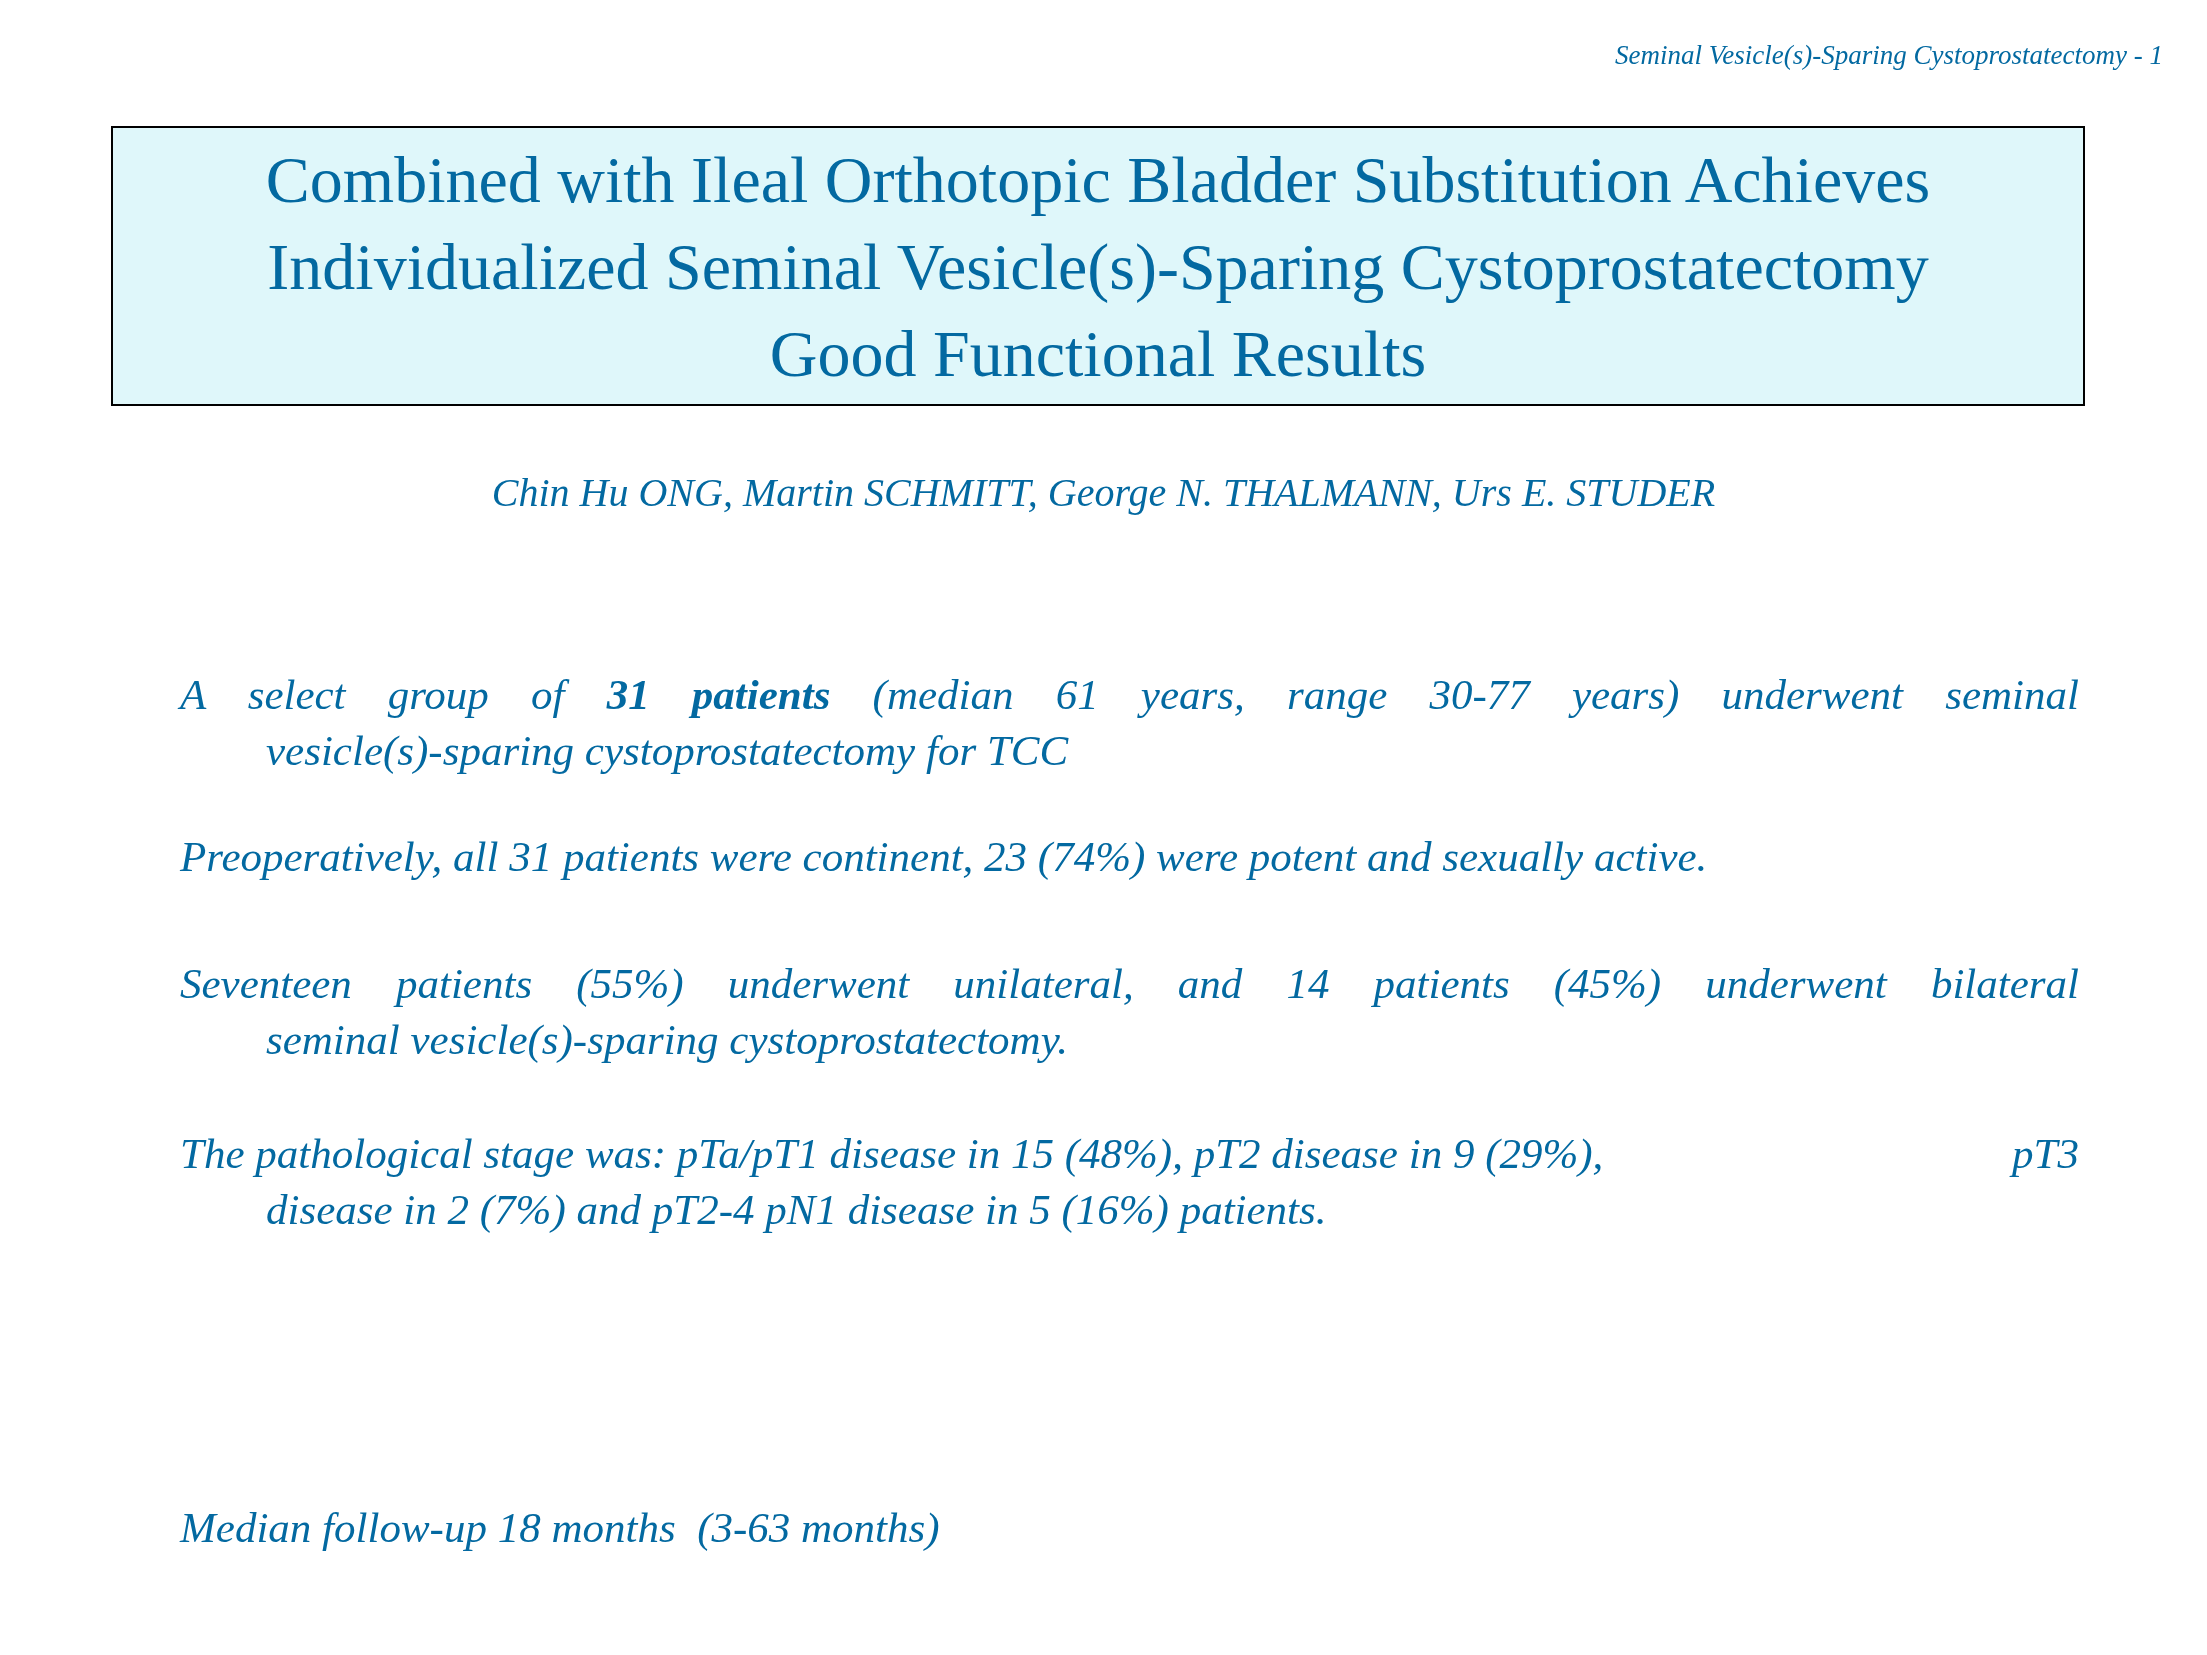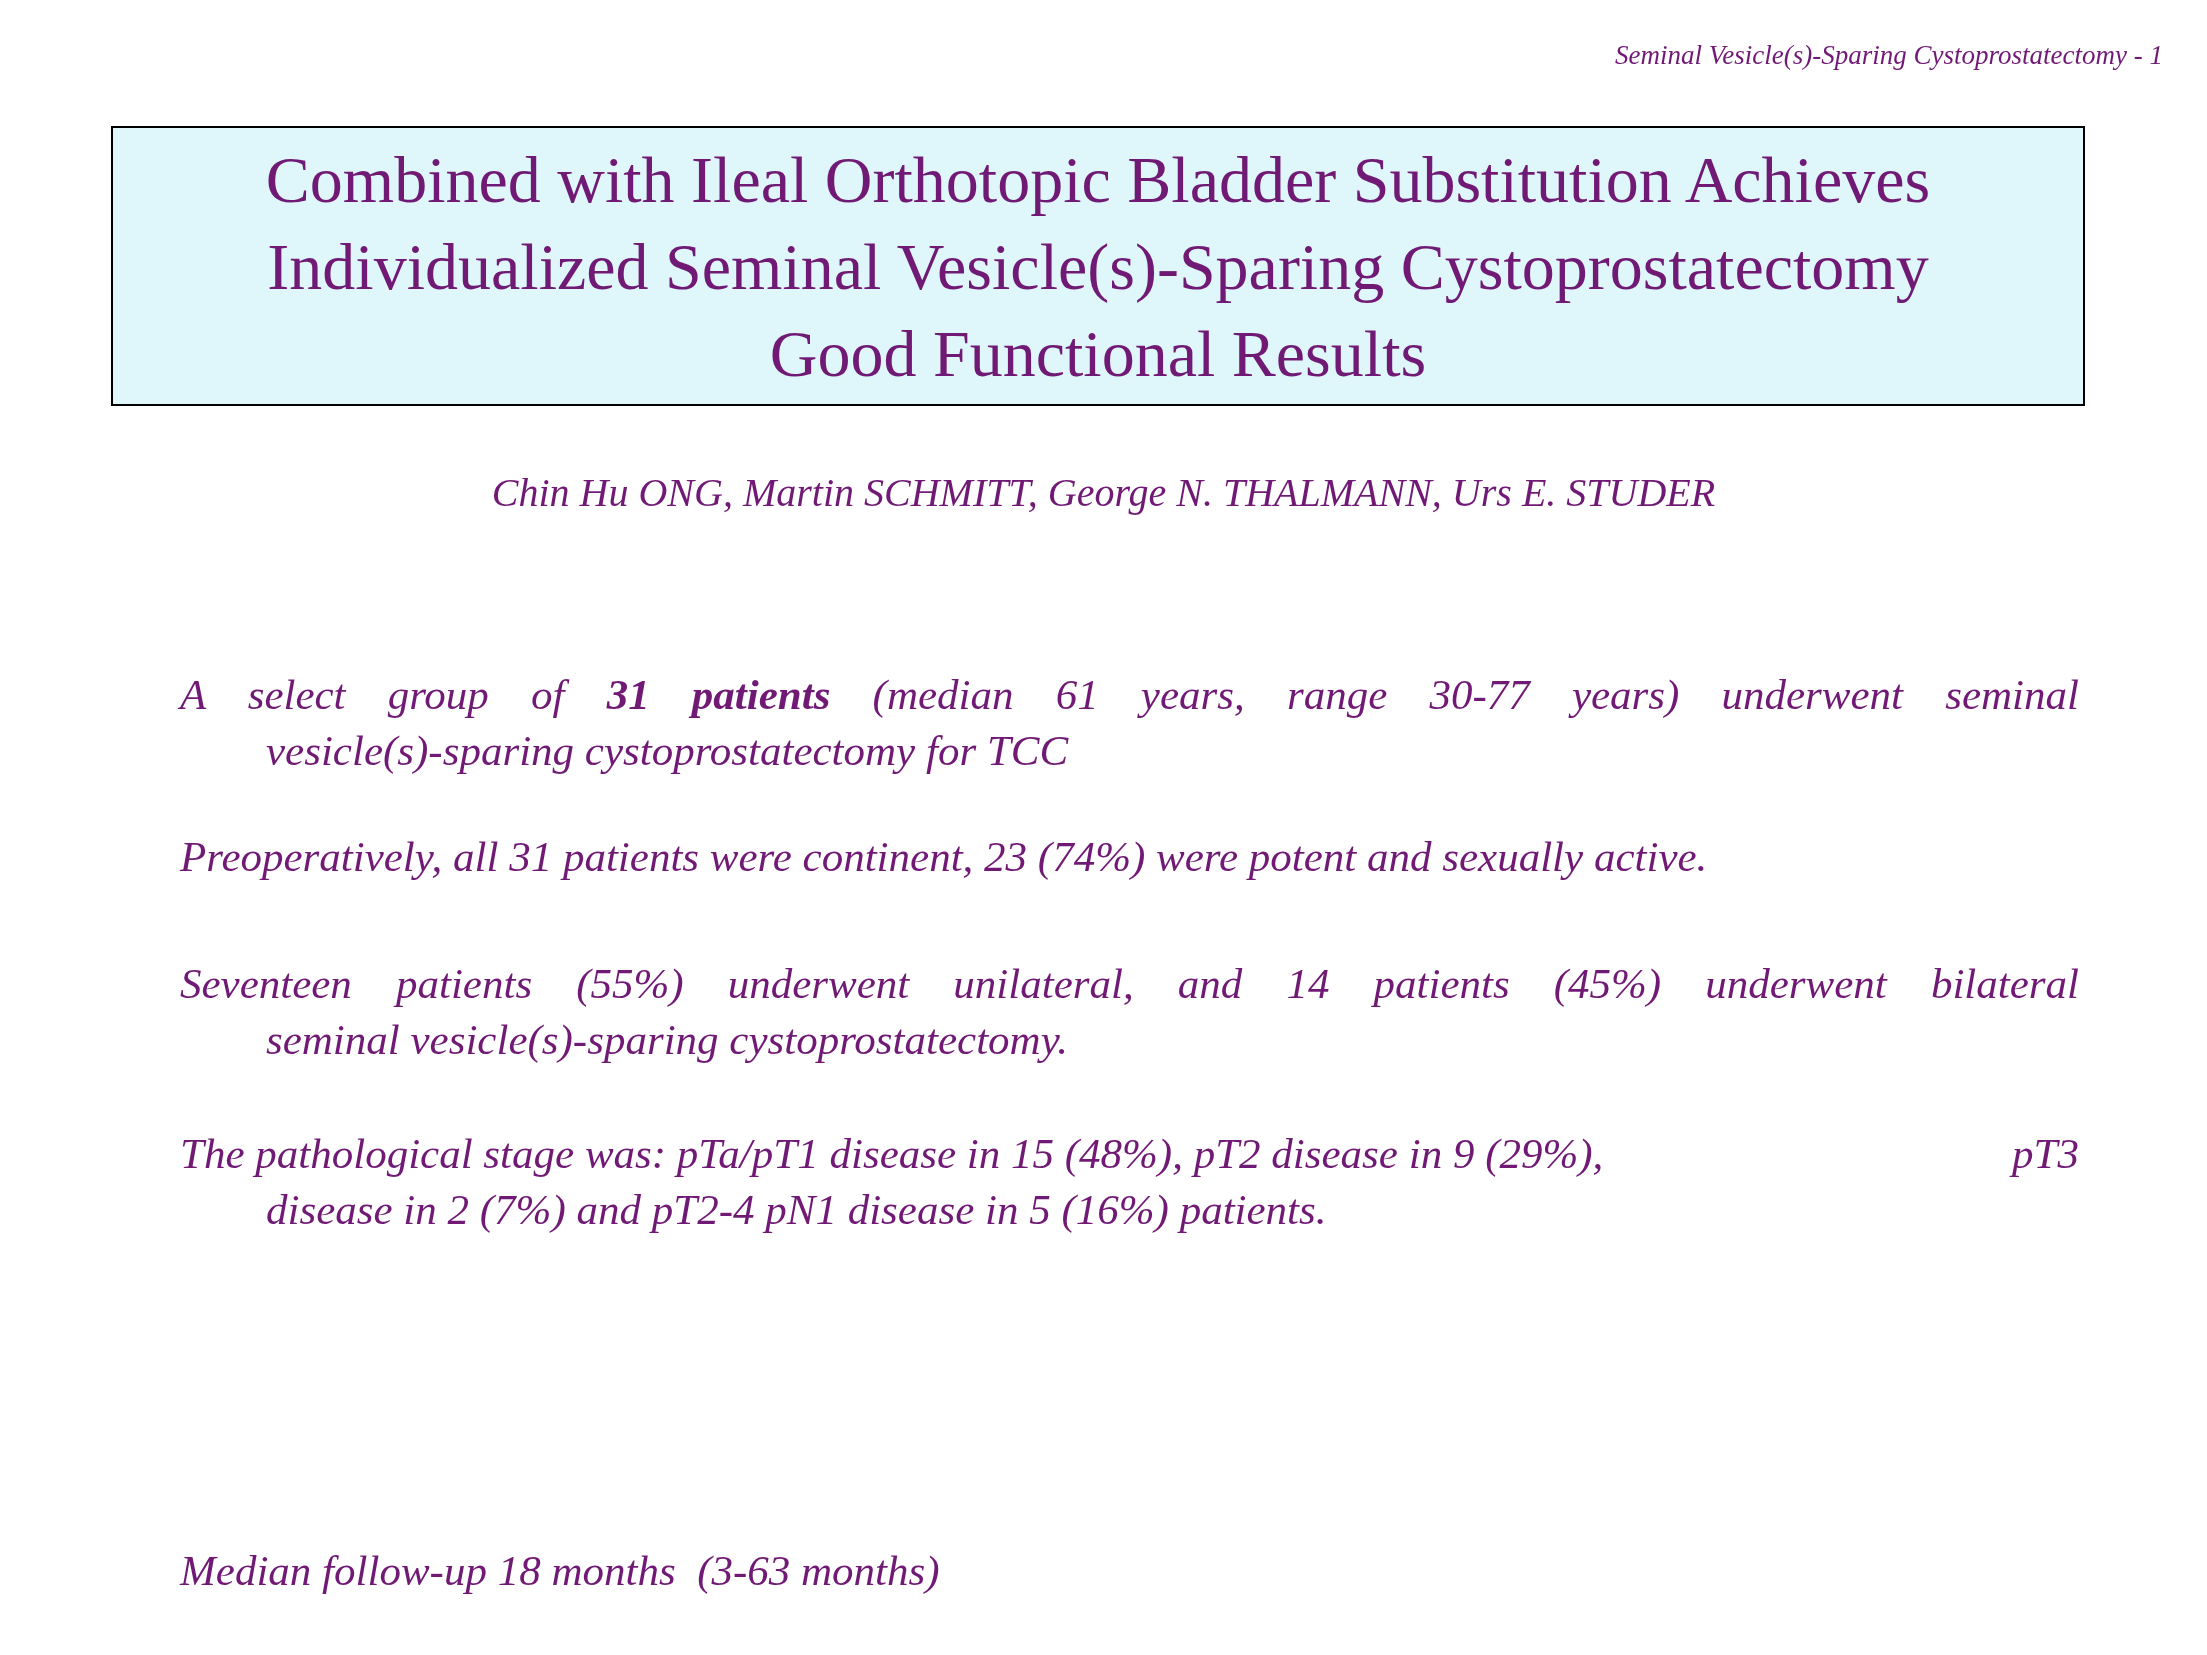--- a/index.html
+++ b/index.html
@@ -5,21 +5,21 @@
   html, body {
     margin: 0;
     padding: 0;
     background: #ffffff;
   }
   .slide {
     position: relative;
     width: 2207px;
     height: 1656px;
     background: #ffffff;
-    color: #701a75;
+    color: #0369a1;
     font-family: "Liberation Serif", "DejaVu Serif", serif;
     overflow: hidden;
   }
 
   
   .header-label {
     position: absolute;
     top: 38px;
     right: 44px;
     font-style: italic;
@@ -87,21 +87,21 @@
   .para {
     position: absolute;
     left: 0;
     width: 100%;
   }
   .para-1 { top: 667px; }
   .para-2 { top: 829px; }
   .para-3 { top: 956px; }
   .para-4 { top: 1126px; }
   .para-5 { top: 1321px; }
-  .para-6 { top: 1543px; }
+  .para-6 { top: 1500px; }
 
   .line { display: block; }
   .justify-last {
     text-align: justify;
     text-align-last: justify;
     text-justify: inter-word;
   }
   .hang { padding-left: 86px; box-sizing: border-box; }
   .split {
     display: flex;

